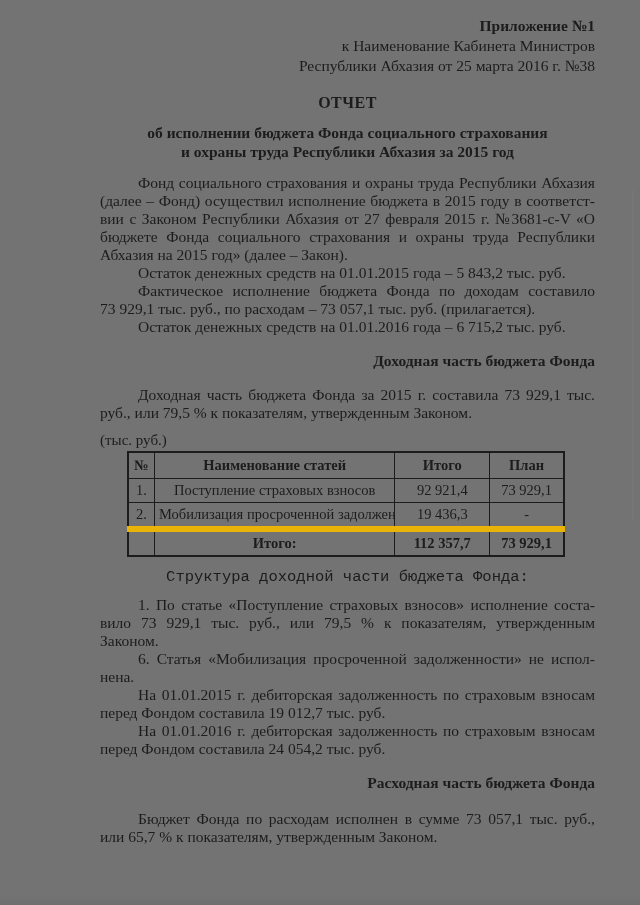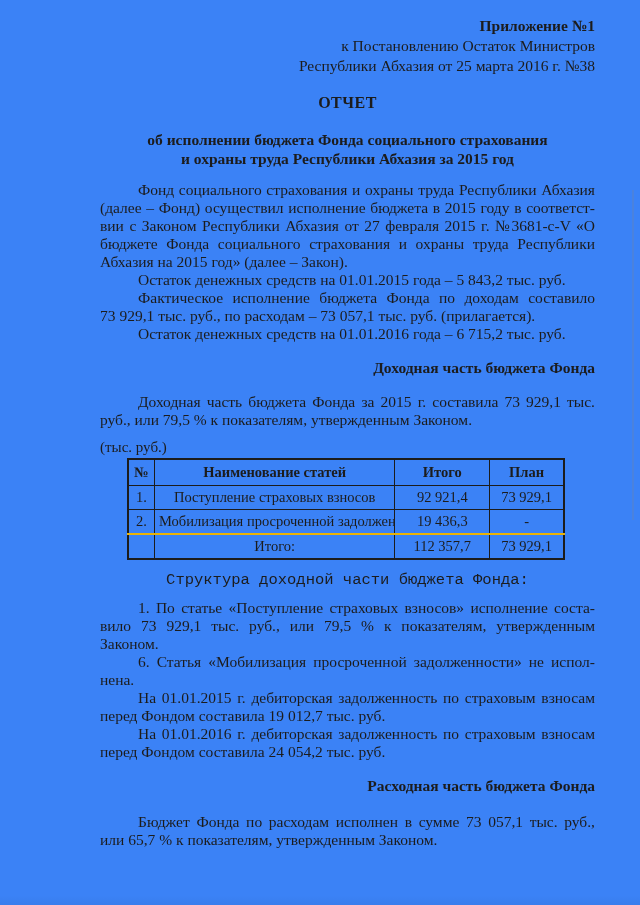--- a/index.html
+++ b/index.html
@@ -1,35 +1,35 @@
 <!DOCTYPE html>
 <html lang="ru"><head>
 <meta charset="utf-8">
 <style>
   html, body { margin:0; padding:0; background:#ffffff; }
   .page {
     position: relative;
     width: 640px;
     height: 905px;
     box-sizing: border-box;
-    background: #3b82f6;
+    background: #737373;
     font-family: "Liberation Serif", "DejaVu Serif", serif;
     color: #1c1c1c;
     padding: 16px 45px 0 100px;
     overflow: hidden;
   }
   .doc-header { text-align: right; font-size: 15.5px; line-height: 20px; }
   .doc-header .appendix { font-weight: bold; }
   .doc-title {
     text-align: center; font-size: 16px; font-weight: bold;
     margin: 18px 0 0 0; letter-spacing: 0.5px;
   }
   .doc-subtitle {
     text-align: center; font-weight: bold; font-size: 15.5px;
-    line-height: 19px; margin-top: 18px;
+    line-height: 19px; margin-top: 11px;
   }
   .para {
     margin: 0; text-align: justify; text-indent: 38px;
     font-size: 15.5px; line-height: 18px;
   }
   .para.first { margin-top: 13px; }
   .section-heading {
     text-align: right; font-weight: bold; font-size: 15.5px;
     margin: 16px 0; line-height: 18px;
   }
@@ -54,21 +54,21 @@
   }
   .budget-table th { font-weight: bold; text-align: center; height: 21px; }
   .budget-table td { height: 19px; }
   .col-num  { width: 26px; }
   .col-name { width: 236px; }
   .col-plan { width: 93px; }
   .col-fact { width: 73px; }
   .cell-num  { text-align: center; }
   .cell-name { text-align: center; padding-left: 5px; }
   .cell-plan, .cell-fact { text-align: center; }
-  .total-row td { border-top: 2px solid #eab308; font-weight: normal; border-radius: 8px; }
+  .total-row td { border-top: 6px solid #eab308; font-weight: bold; border-radius: 8px; }
   .structure-heading {
     text-align: center; font-size: 15.5px; line-height: 18px;
     margin: 11px 0 10px 0;
     font-family: Liberation Mono, monospace;
   }
   .scan-line {
     position: absolute; left: 632px; top: 190px;
     width: 2px; height: 330px;
     background: rgba(130,130,130,0.22);
   }
@@ -77,21 +77,21 @@
     background: linear-gradient(to bottom, rgba(0,0,0,0), rgba(0,0,0,0.04));
   }
 </style>
 </head>
 <body>
 
 <div class="page">
 
   <div class="doc-header">
     <div class="appendix">Приложение №1</div>
-    <div>к Постановлению Остаток Министров</div>
+    <div>к Наименование Кабинета Министров</div>
     <div>Республики Абхазия от 25 марта 2016 г. №38</div>
   </div>
 
   <div class="doc-title">ОТЧЕТ</div>
 
   <div class="doc-subtitle">
     <div>об исполнении бюджета Фонда социального страхования</div>
     <div>и охраны труда Республики Абхазия за 2015 год</div>
   </div>
 

